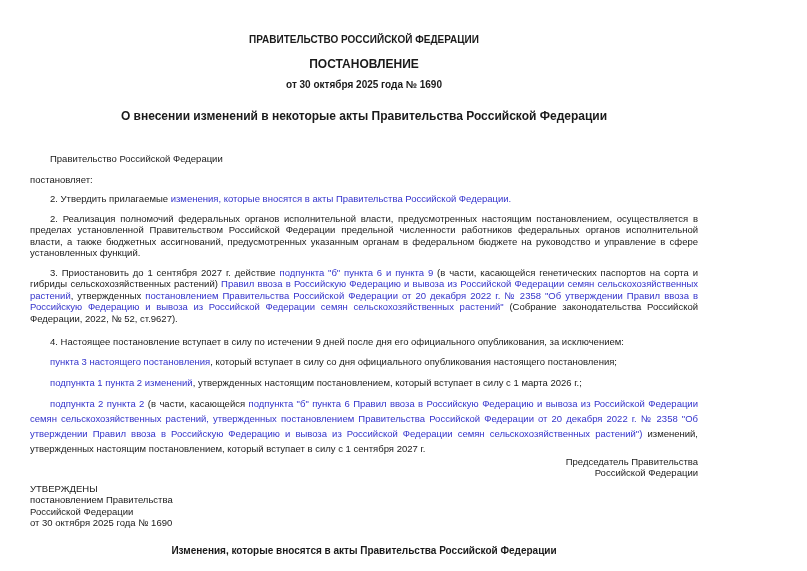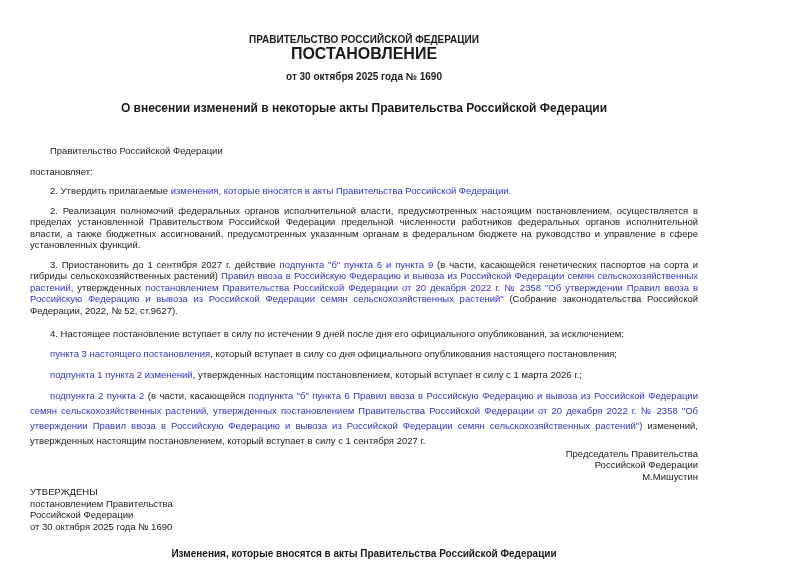--- a/index.html
+++ b/index.html
@@ -14,21 +14,21 @@
   }
   .doc {
     box-sizing: border-box;
     width: 728px;
     height: 571px;
     padding: 34px 30px 0 30px;
   }
   .center { text-align: center; }
   .bold { font-weight: bold; }
   .hdr-org { font-size: 10px; }
-  .hdr-type { font-size: 16px; }
+  .hdr-type { font-size: 12px; margin-top: 12px; }
   .hdr-date { font-size: 10px; margin-top: 8px; }
   .hdr-subject { font-size: 12px; margin-top: 19px; }
   .intro { margin-top: 30px; text-indent: 20px; line-height: 11.5px; }
   .resolves { margin-top: 9px; line-height: 11.5px; }
   .para {
     text-indent: 20px;
     line-height: 11.5px;
     margin-top: 8px;
   }
   .justify { text-align: justify; }
@@ -78,21 +78,20 @@
 
   <div class="para wide"><span class="lnk">пункта 3 настоящего постановления</span><span>, который вступает в силу со дня официального опубликования настоящего постановления;</span></div>
 
   <div class="para wide"><span class="lnk">подпункта 1 пункта 2 изменений</span><span>, утвержденных настоящим постановлением, который вступает в силу с 1 марта 2026 г.;</span></div>
 
   <div class="para wide justify"><span class="lnk">подпункта 2 пункта 2</span><span> (в части, касающейся </span><span class="lnk">подпункта "б" пункта 6 Правил ввоза в Российскую Федерацию и вывоза из Российской Федерации семян сельскохозяйственных растений, утвержденных постановлением Правительства Российской Федерации от 20 декабря 2022 г. № 2358 "Об утверждении Правил ввоза в Российскую Федерацию и вывоза из Российской Федерации семян сельскохозяйственных растений")</span><span> изменений, утвержденных настоящим постановлением, который вступает в силу с 1 сентября 2027 г.</span></div>
 
   <div class="sign-block">
     <div>Председатель Правительства</div>
     <div>Российской Федерации</div>
-    <div>М.Мишустин</div>
   </div>
 
   <div class="approval-block">
     <div>УТВЕРЖДЕНЫ</div>
     <div>постановлением Правительства</div>
     <div>Российской Федерации</div>
     <div>от 30 октября 2025 года № 1690</div>
   </div>
 
   <div class="center bold annex-title">Изменения, которые вносятся в акты Правительства Российской Федерации</div>

